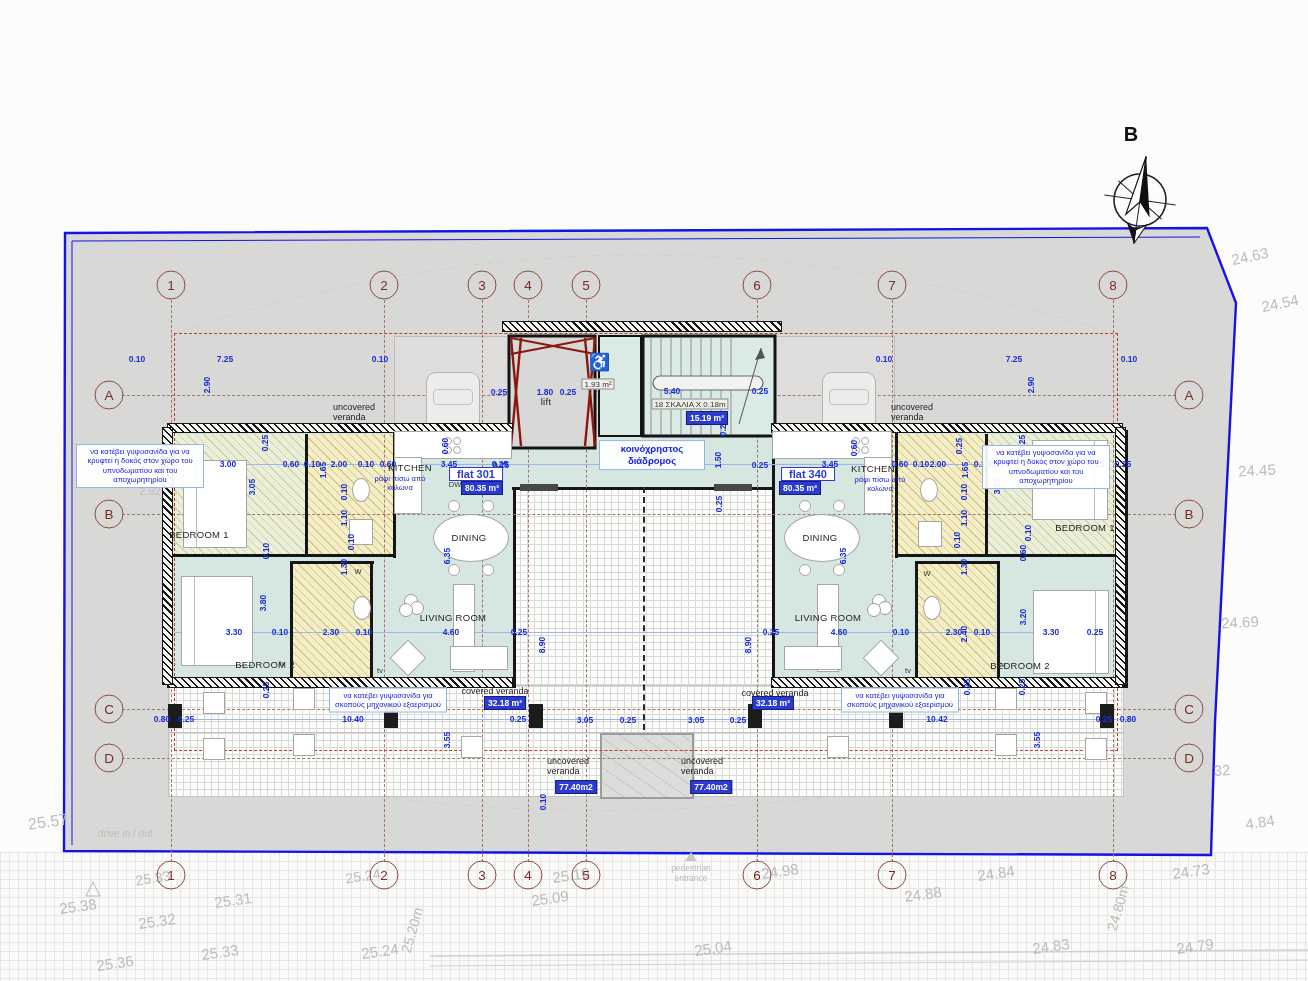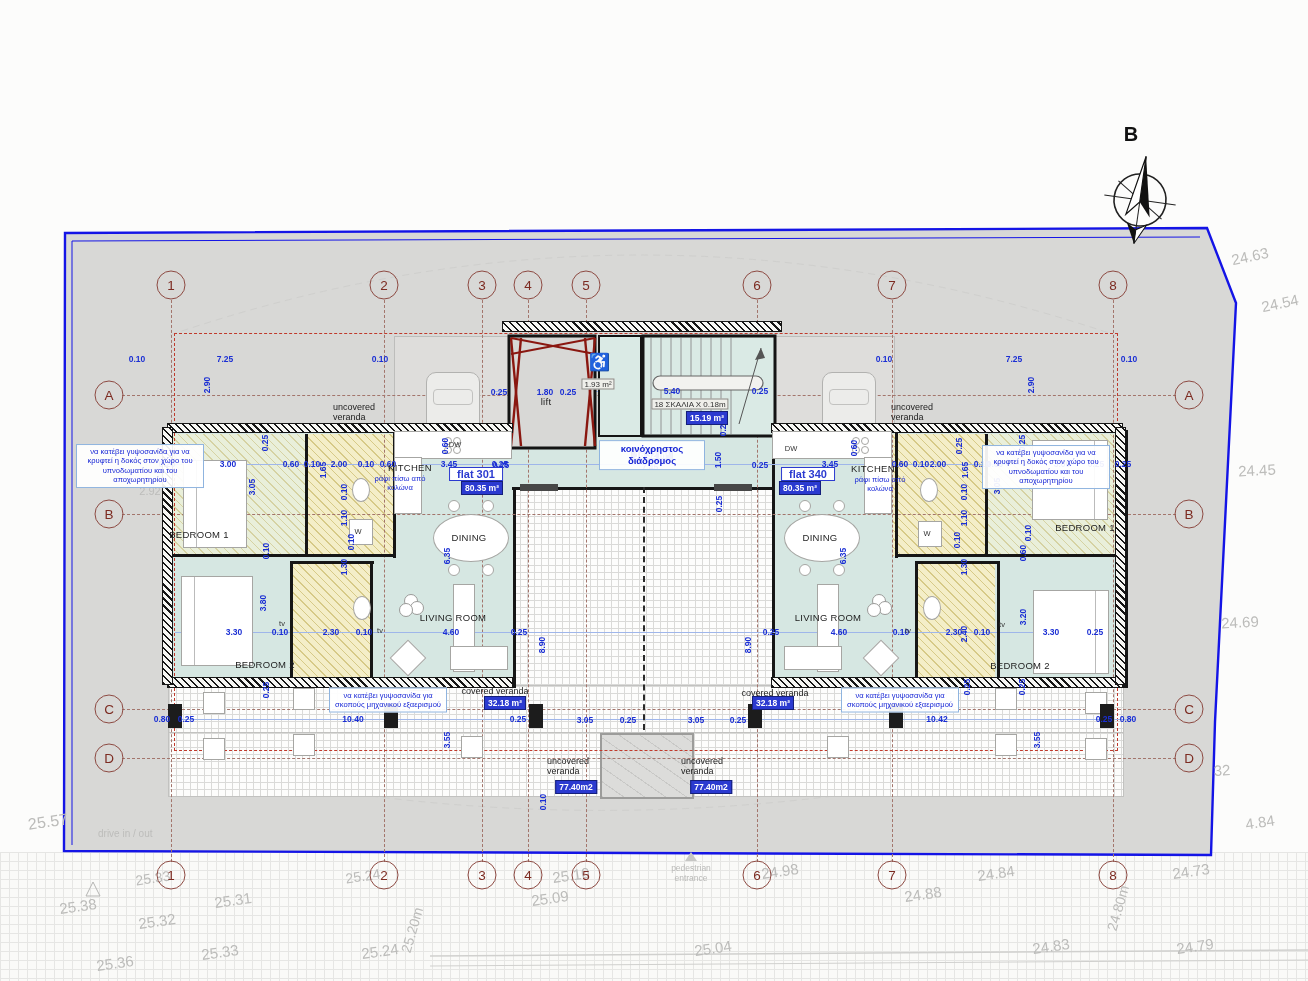--- a/index.html
+++ b/index.html
@@ -29,21 +29,21 @@
     font-size:13.5px;display:flex;align-items:center;justify-content:center;transform:translate(-50%,-50%);z-index:25;}
   .lvl{position:absolute;color:#bcbcba;white-space:nowrap;z-index:5;}
   .room{position:absolute;color:#1d1d1d;font-size:9.5px;white-space:nowrap;transform:translate(-50%,-50%);letter-spacing:.3px;z-index:30;}
   .ver{position:absolute;color:#1d1d1d;font-size:9px;text-align:left;line-height:1.15;transform:translate(-50%,-50%);z-index:30;}
   .badge{position:absolute;background:#2b3ad0;color:#fff;font-size:8.5px;font-weight:700;padding:1px 3px;border:1px solid #151f7a;
     white-space:nowrap;transform:translate(-50%,-50%);z-index:31;}
   .chip{position:absolute;background:#fff;color:#2b3ad0;border:1.3px solid #2b3ad0;font-size:11px;font-weight:700;padding:0 7px;
     white-space:nowrap;transform:translate(-50%,-50%);z-index:31;}
   .gbox{position:absolute;background:#efefea;border:1px solid #8a8a86;color:#333;font-size:8px;padding:0 2px;white-space:nowrap;
     transform:translate(-50%,-50%);z-index:30;}
-  .app{position:absolute;color:#333;font-size:7.5px;transform:translate(-50%,-50%);z-index:30;white-space:nowrap;}
+  .app{position:absolute;color:#333;font-size:7.5px;transform:translate(-50%,-50%);z-index:30;white-space:nowrap;margin-top:40px;}
   .note{position:absolute;color:#1726d6;font-size:7.6px;line-height:1.25;text-align:center;transform:translate(-50%,-50%);z-index:32;}
   .note.box{background:rgba(255,255,255,.93);border:1px solid #8fb4df;padding:2px 3px;}
   .note.big{font-size:9.5px;font-weight:700;}
   .furn{position:absolute;background:#fff;border:1.2px solid #a6a6a3;z-index:12;}
   .pl{position:absolute;width:12px;height:12px;border-radius:50%;border:1px solid #9a9a98;background:#fff;z-index:12;}
   .col{position:absolute;background:#1c1c1c;z-index:14;}
   .car{position:absolute;border:1.5px solid #b2b2b0;border-radius:10px 10px 7px 7px;background:#ececea;z-index:8;}
   .car .glass{position:absolute;left:6px;right:6px;top:16px;height:14px;border:1px solid #c2c2c0;border-radius:4px;}
   .wc-ic{position:absolute;font-size:17px;color:#2d3fd0;transform:translate(-50%,-50%);z-index:30;}
   .north-b{position:absolute;font-size:20px;font-weight:700;color:#111;transform:translate(-50%,-50%);z-index:30;}

